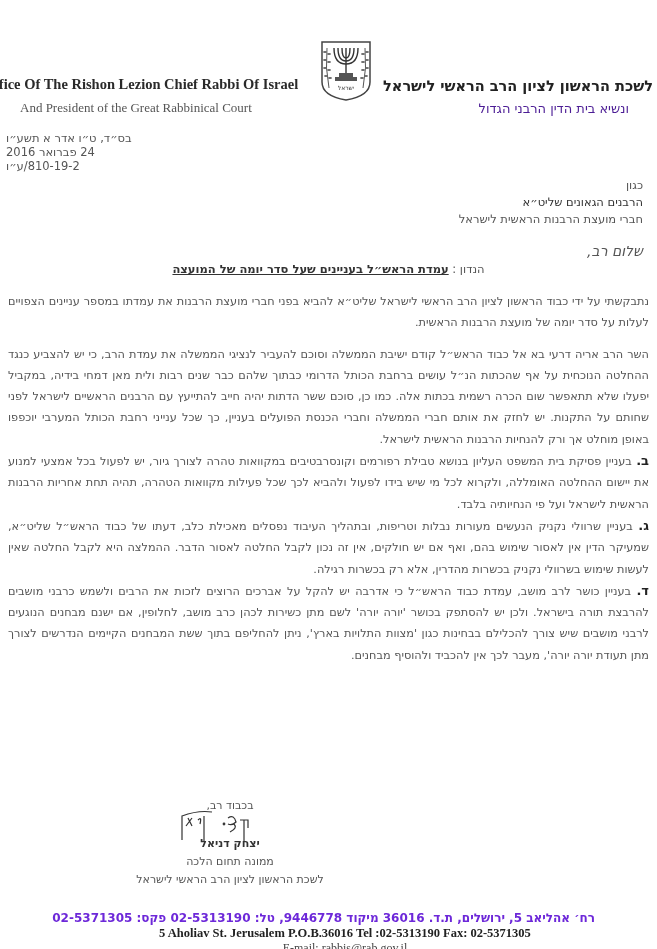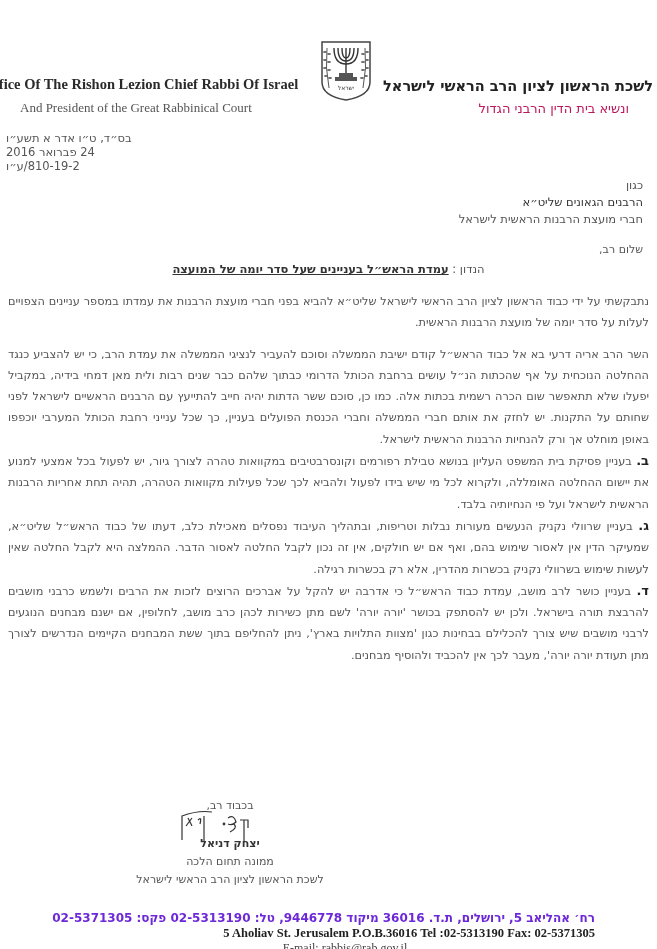--- a/index.html
+++ b/index.html
@@ -18,44 +18,44 @@
   .en-sub {
     left:20px; top:100px; width:300px;
     font-family: "Liberation Serif", serif; font-size:13px; color:#555;
     white-space:nowrap;
   }
   .he-title {
     right:4px; top:78px; font-size:14.5px; font-weight:bold; color:#222;
     white-space:nowrap;
   }
   .he-sub {
-    right:28px; top:101px; font-size:13px; color:#be185d; white-space:nowrap;
+    right:28px; top:101px; font-size:13px; color:#4c1d95; white-space:nowrap;
   }
   .emblem {
     left:320px; top:40px; width:52px; height:62px;
   }
   .dateblock { left:6px; top:131px; font-size:11.5px; color:#555; line-height:14px; }
   .dateblock div { direction:rtl; text-align:left; white-space:nowrap; }
   .recip { right:14px; top:177px; font-size:11.5px; color:#555; line-height:17px; }
   .recip .bold { font-weight:normal; color:#333; }
-  .greet { right:14px; top:243px; font-size:11px; color:#555; }
+  .greet { right:14px; top:243px; font-size:14px; color:#555;font-style:italic; }
   .subject { left:0; width:657px; top:262px; text-align:center; direction:rtl; font-size:11.5px; color:#555; }
   .subject .u { font-weight:bold; text-decoration:underline; color:#333; }
   .body {
     left:8px; width:641px; top:291px; font-size:11.3px; line-height:21.3px; color:#555;
   }
   .body p { margin:0; text-align:justify; text-align-last:right; }
   .body b { color:#333; }
   .body .letter { font-weight:bold; color:#222; font-size:13px; }
   .gap { height:10px; }
   .sign { left:120px; width:220px; top:797px; text-align:center; direction:rtl; font-size:11px; color:#555; line-height:18px; }
   .sig-scribble { left:178px; top:808px; width:90px; height:36px; }
   .sign .name { font-weight:bold; color:#333; margin-top:20px; }
   .footer-he { left:95px; top:911px; width:500px; text-align:center; direction:rtl; font-weight:bold; font-size:12px; color:#6d28d9; white-space:nowrap; }
-  .footer-en { left:95px; top:926px; width:500px; text-align:right; font-family:"Liberation Serif", serif; font-weight:bold; font-size:12.5px; color:#222; white-space:nowrap; }
+  .footer-en { left:95px; top:926px; width:500px; text-align:center; font-family:"Liberation Serif", serif; font-weight:bold; font-size:12.5px; color:#222; white-space:nowrap; }
   .footer-email { left:95px; top:941px; width:500px; text-align:center; font-family:"Liberation Serif", serif; font-size:12px; color:#444; white-space:nowrap; }
 </style>
 </head>
 <body>
 
 <div class="abs en-title">ffice Of The Rishon Lezion Chief Rabbi Of  Israel</div>
 <div class="abs en-sub">And President of the Great Rabbinical Court</div>
 
 <div class="abs emblem">
   <svg width="52" height="62" viewBox="0 0 52 62">

